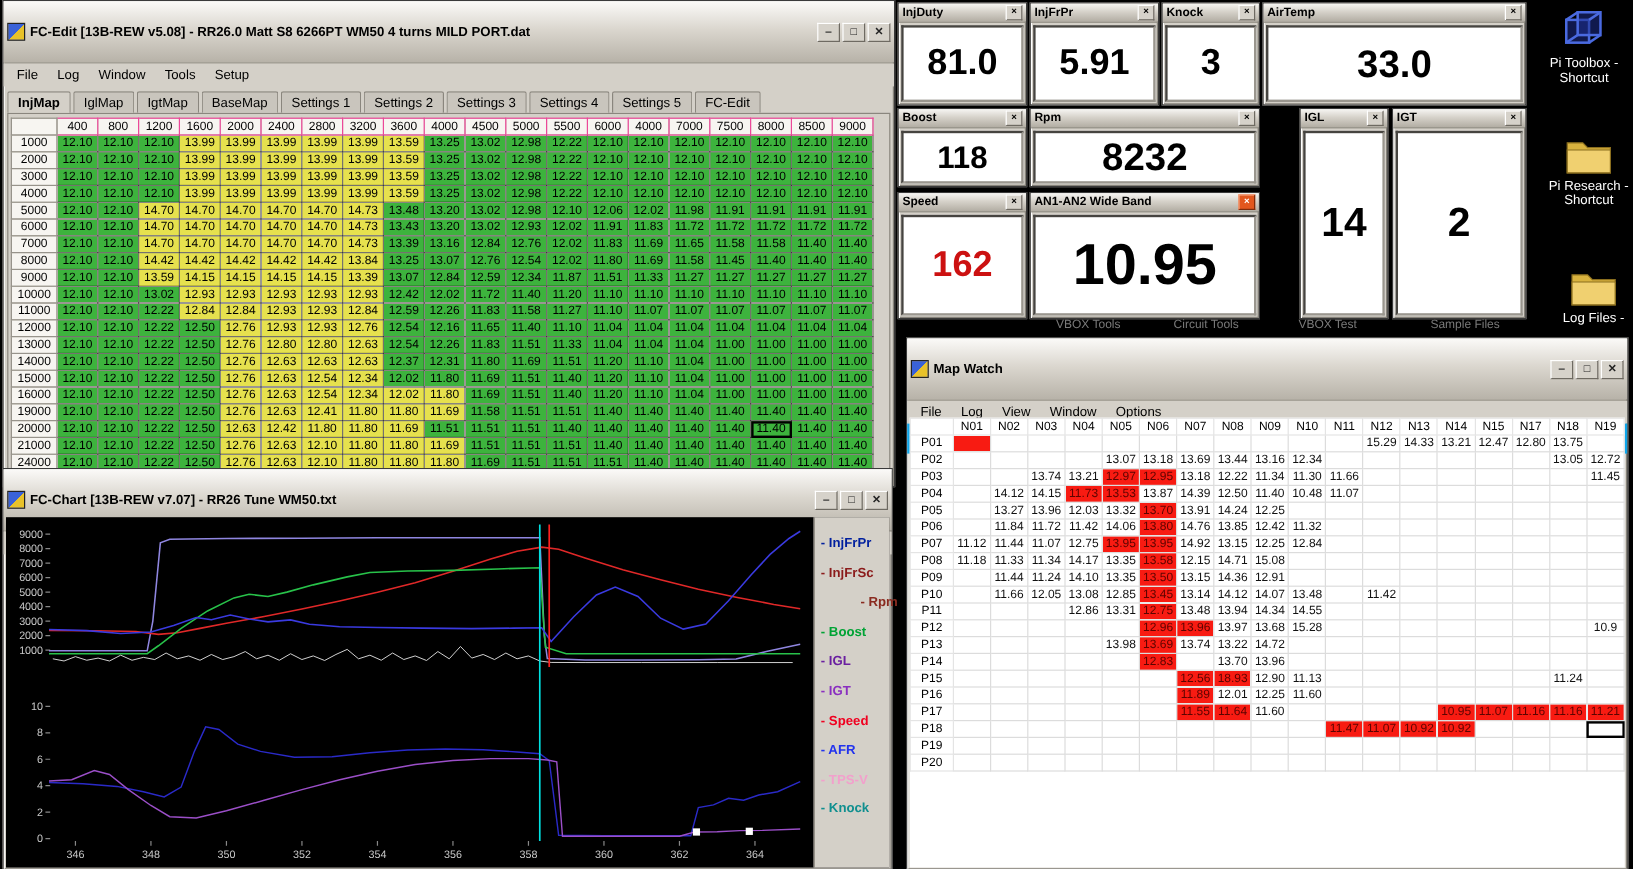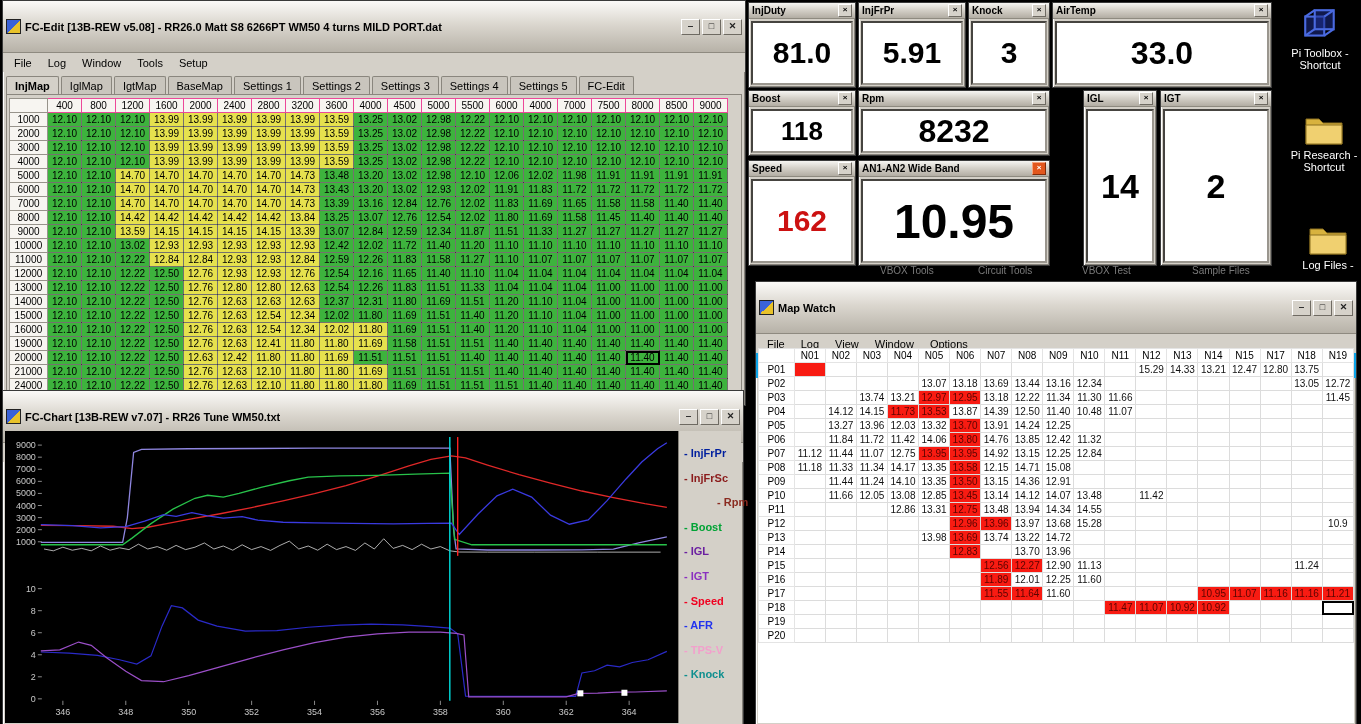--- a/index.html
+++ b/index.html
@@ -1172,21 +1172,21 @@
             </tr>
             <tr>
               <td class="wh rowlab">P15</td>
               <td></td>
               <td></td>
               <td></td>
               <td></td>
               <td></td>
               <td></td>
               <td class="red">12.56</td>
-              <td class="red">12.27</td>
+              <td class="red">18.93</td>
               <td>12.90</td>
               <td>11.13</td>
               <td></td>
               <td></td>
               <td></td>
               <td></td>
               <td></td>
               <td></td>
               <td>11.24</td>
               <td></td>

